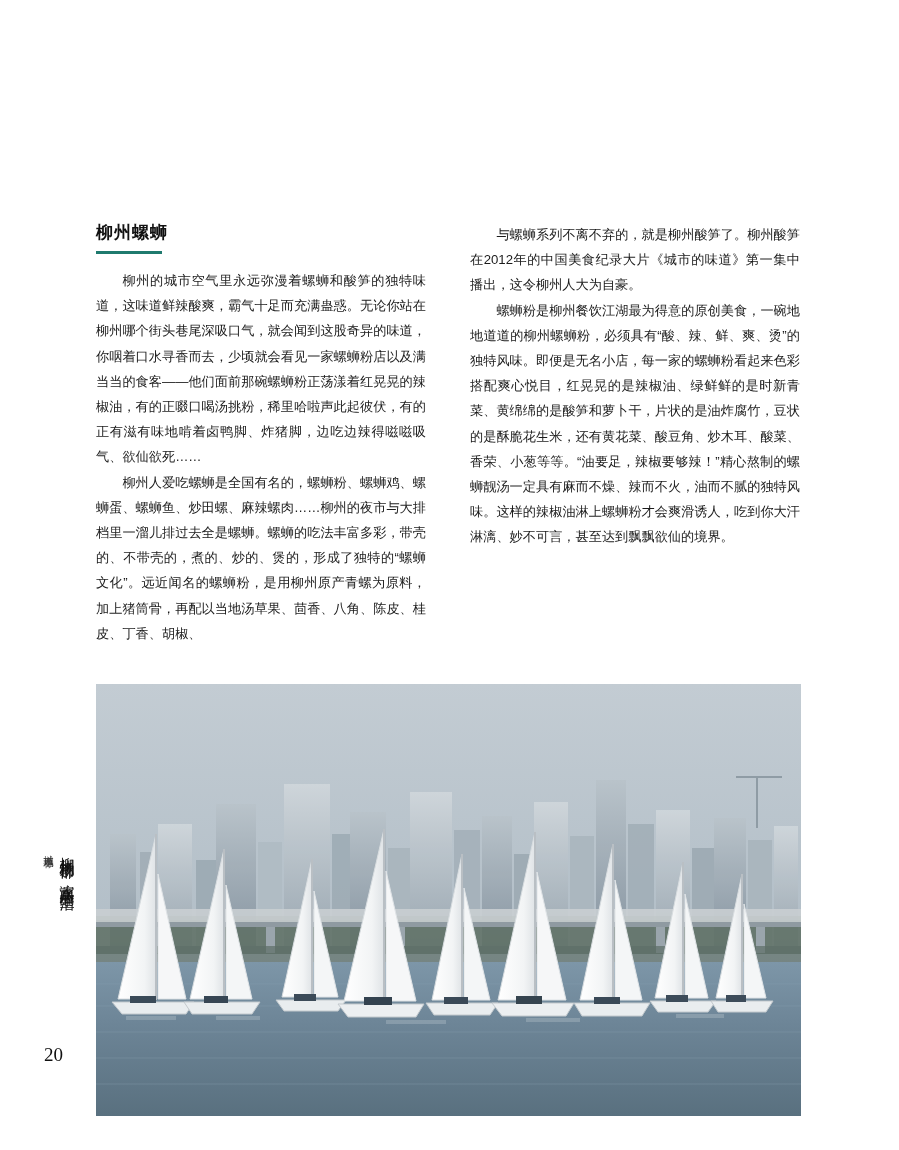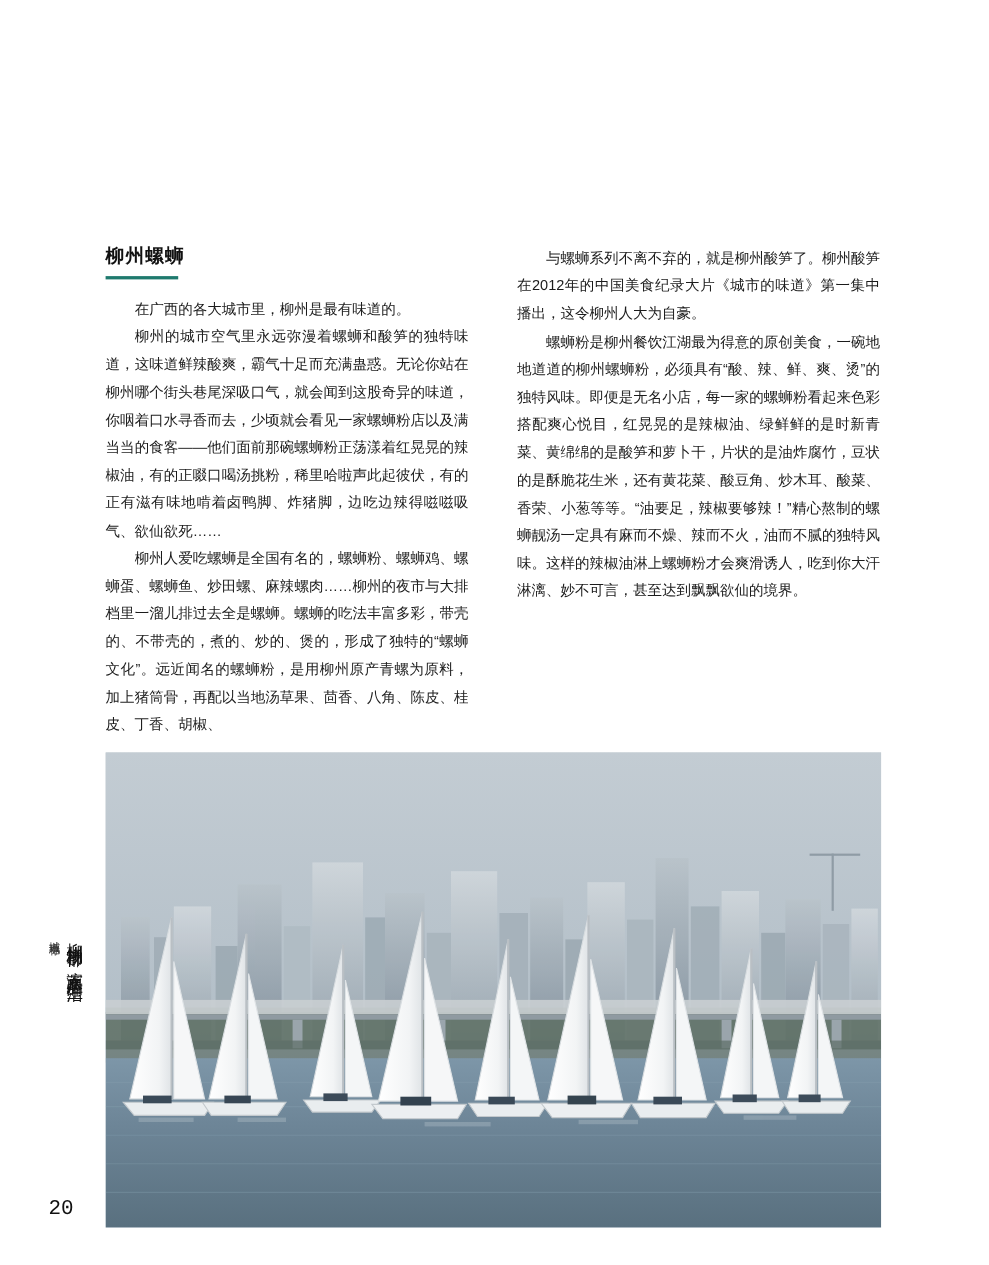--- a/index.html
+++ b/index.html
@@ -46,25 +46,25 @@
   }
   .vert-big {
     font-size: 15px;
     line-height: 18px;
     font-weight: normal;
     color: #111;
   }
   .page-number {
     position: absolute;
     left: 44px;
-    top: 1088px;
+    top: 1044px;
     font-size: 19px;
     color: #111;
     letter-spacing: 0px;
-    font-family: Liberation Mono, monospace;
+    font-family: Liberation Serif, serif;
   }
 
   
   .heading-wrap {
     position: absolute;
     left: 96px;
     top: 222px;
     width: 300px;
   }
   .heading-title {
@@ -130,21 +130,20 @@
   </div>
 
   <div class="page-number">20</div>
 
   <div class="heading-wrap">
     <div class="heading-title">柳州螺蛳</div>
     <div class="heading-rule"></div>
   </div>
 
   <div class="col" id="col-left">
-    <p>在广西的各大城市里，柳州是最有味道的。</p>
     <p>柳州的城市空气里永远弥漫着螺蛳和酸笋的独特味道，这味道鲜辣酸爽，霸气十足而充满蛊惑。无论你站在柳州哪个街头巷尾深吸口气，就会闻到这股奇异的味道，你咽着口水寻香而去，少顷就会看见一家螺蛳粉店以及满当当的食客——他们面前那碗螺蛳粉正荡漾着红晃晃的辣椒油，有的正啜口喝汤挑粉，稀里哈啦声此起彼伏，有的正有滋有味地啃着卤鸭脚、炸猪脚，边吃边辣得嗞嗞吸气、欲仙欲死……</p>
     <p>柳州人爱吃螺蛳是全国有名的，螺蛳粉、螺蛳鸡、螺蛳蛋、螺蛳鱼、炒田螺、麻辣螺肉……柳州的夜市与大排档里一溜儿排过去全是螺蛳。螺蛳的吃法丰富多彩，带壳的、不带壳的，煮的、炒的、煲的，形成了独特的“螺蛳文化”。远近闻名的螺蛳粉，是用柳州原产青螺为原料，加上猪筒骨，再配以当地汤草果、茴香、八角、陈皮、桂皮、丁香、胡椒、</p>
   </div>
 
   <div class="col" id="col-right">
     <p>与螺蛳系列不离不弃的，就是柳州酸笋了。柳州酸笋在2012年的中国美食纪录大片《城市的味道》第一集中播出，这令柳州人大为自豪。</p>
     <p>螺蛳粉是柳州餐饮江湖最为得意的原创美食，一碗地地道道的柳州螺蛳粉，必须具有“酸、辣、鲜、爽、烫”的独特风味。即便是无名小店，每一家的螺蛳粉看起来色彩搭配爽心悦目，红晃晃的是辣椒油、绿鲜鲜的是时新青菜、黄绵绵的是酸笋和萝卜干，片状的是油炸腐竹，豆状的是酥脆花生米，还有黄花菜、酸豆角、炒木耳、酸菜、香荣、小葱等等。“油要足，辣椒要够辣！”精心熬制的螺蛳靓汤一定具有麻而不燥、辣而不火，油而不腻的独特风味。这样的辣椒油淋上螺蛳粉才会爽滑诱人，吃到你大汗淋漓、妙不可言，甚至达到飘飘欲仙的境界。</p>
   </div>
 
   <div class="photo">

